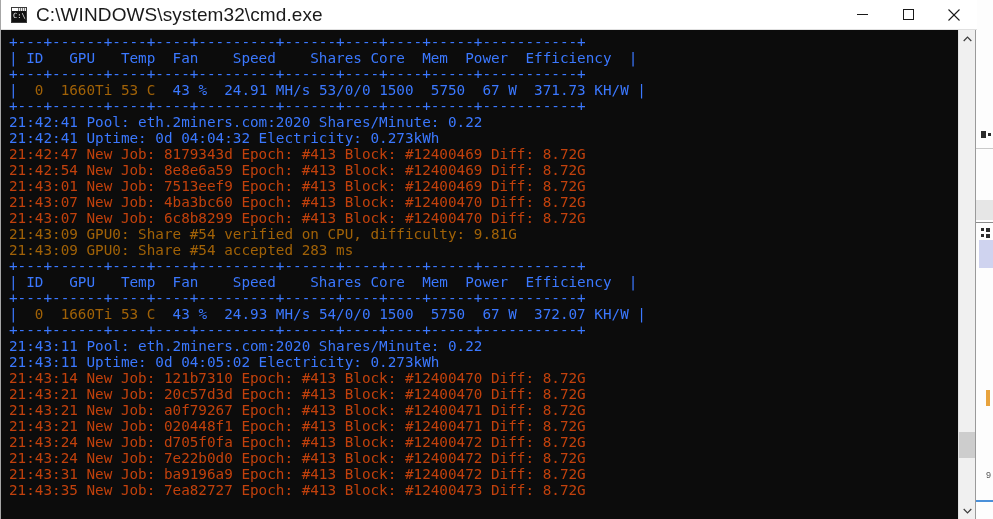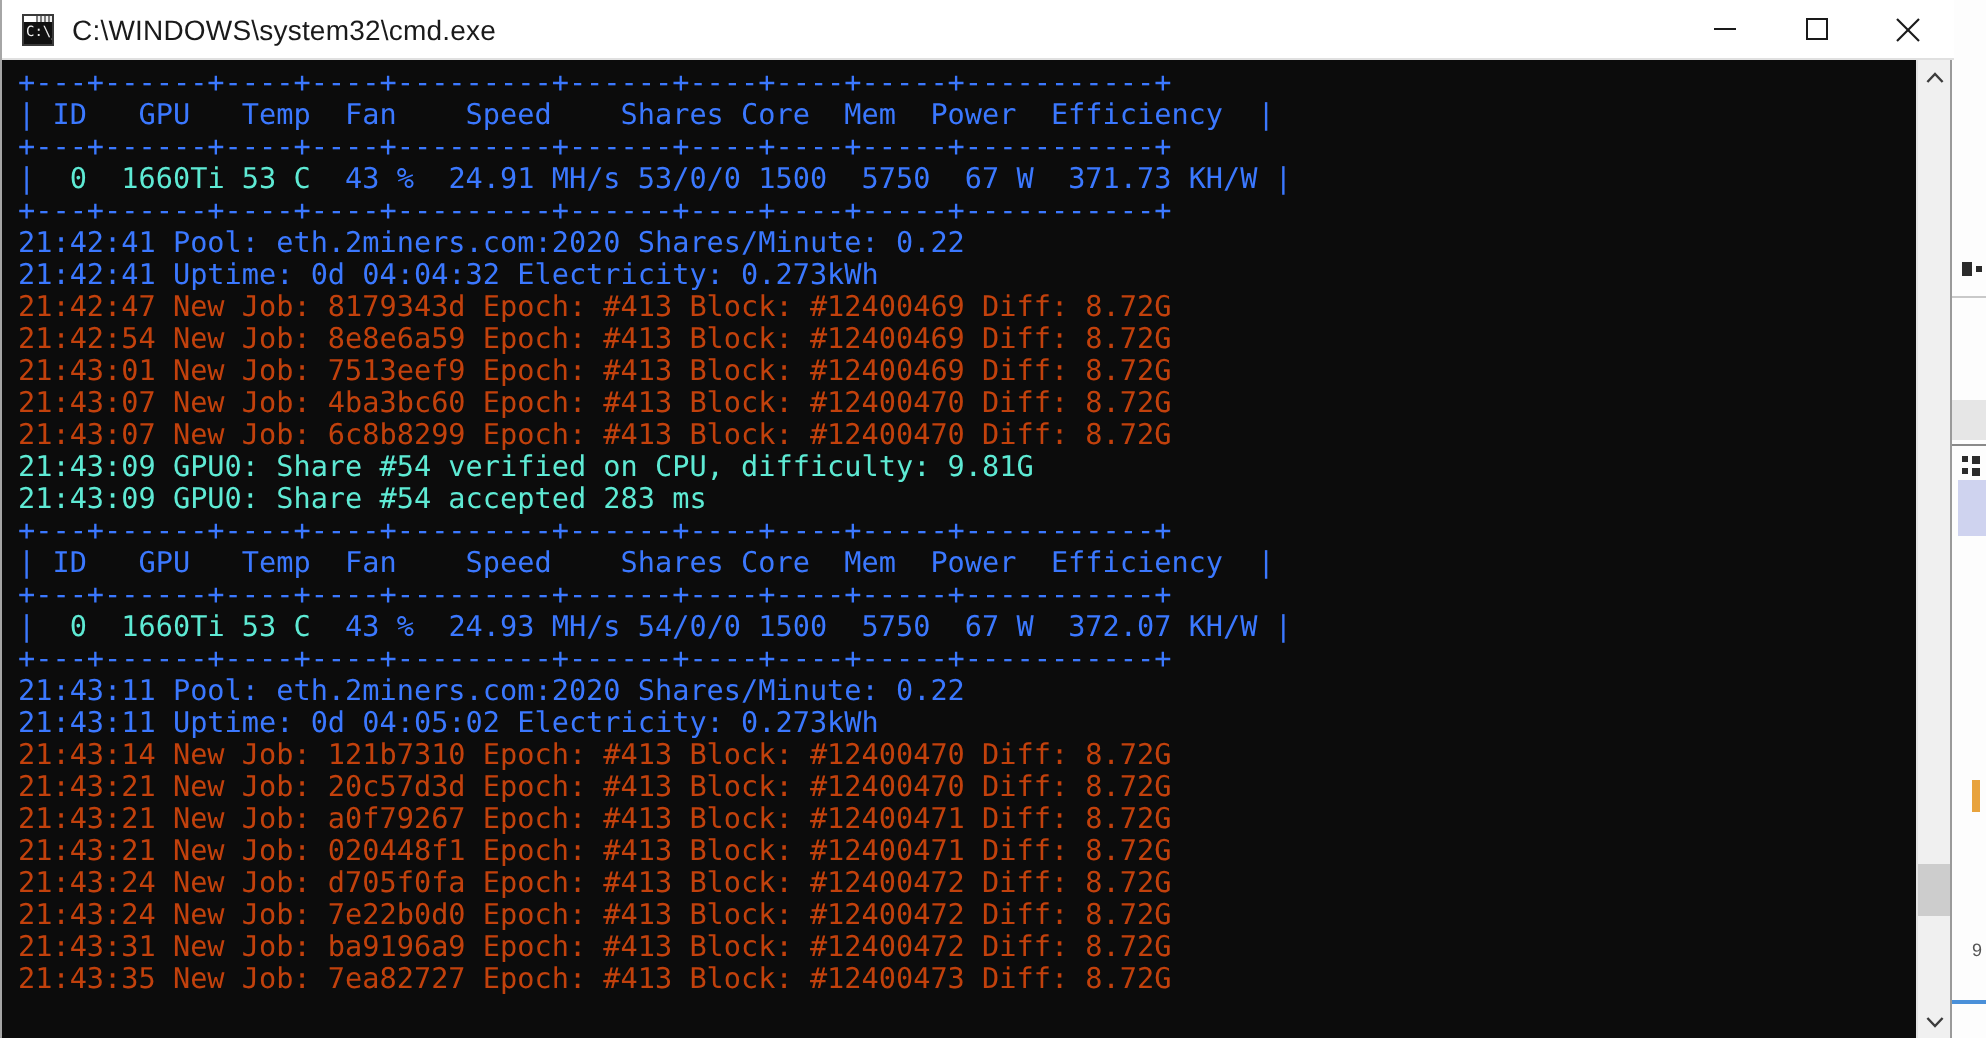--- a/index.html
+++ b/index.html
@@ -129,21 +129,21 @@
     overflow: hidden;
     white-space: nowrap;
   }
   .icon-dots {
     position: absolute;
     right: 1px; top: 1px;
     width: 8px; height: 3px;
     background: repeating-linear-gradient(to right,#7a7a7a 0 1px,#f0f0f0 1px 2px);
   }
   #window-title {
-    font-size: 14px;
+    font-size: 19px;
     color: #1a1a1a;
     letter-spacing: 0.1px;
     white-space: nowrap;
   }
   #titlebar-spacer { flex: 1 1 auto; }
   .win-btn {
     width: 46px;
     height: 29px;
     display: flex;
     align-items: center;
@@ -166,21 +166,21 @@
   }
   #console-lines {
     font-family: "DejaVu Sans Mono", monospace;
     font-size: 14.3px;
     line-height: 16px;
     white-space: pre;
     letter-spacing: 0px;
   }
   .line { height: 16px; }
   .c-blue   { color: #3b78ff; }
-  .c-green  { color: #5eead4; }
+  .c-green  { color: #a16207; }
   .c-yellow { color: #c2410c; }
 
   
   #scrollbar {
     position: absolute;
     right: 0;
     top: 30px;
     width: 17px;
     height: 489px;
     background: #f0f0f0;

